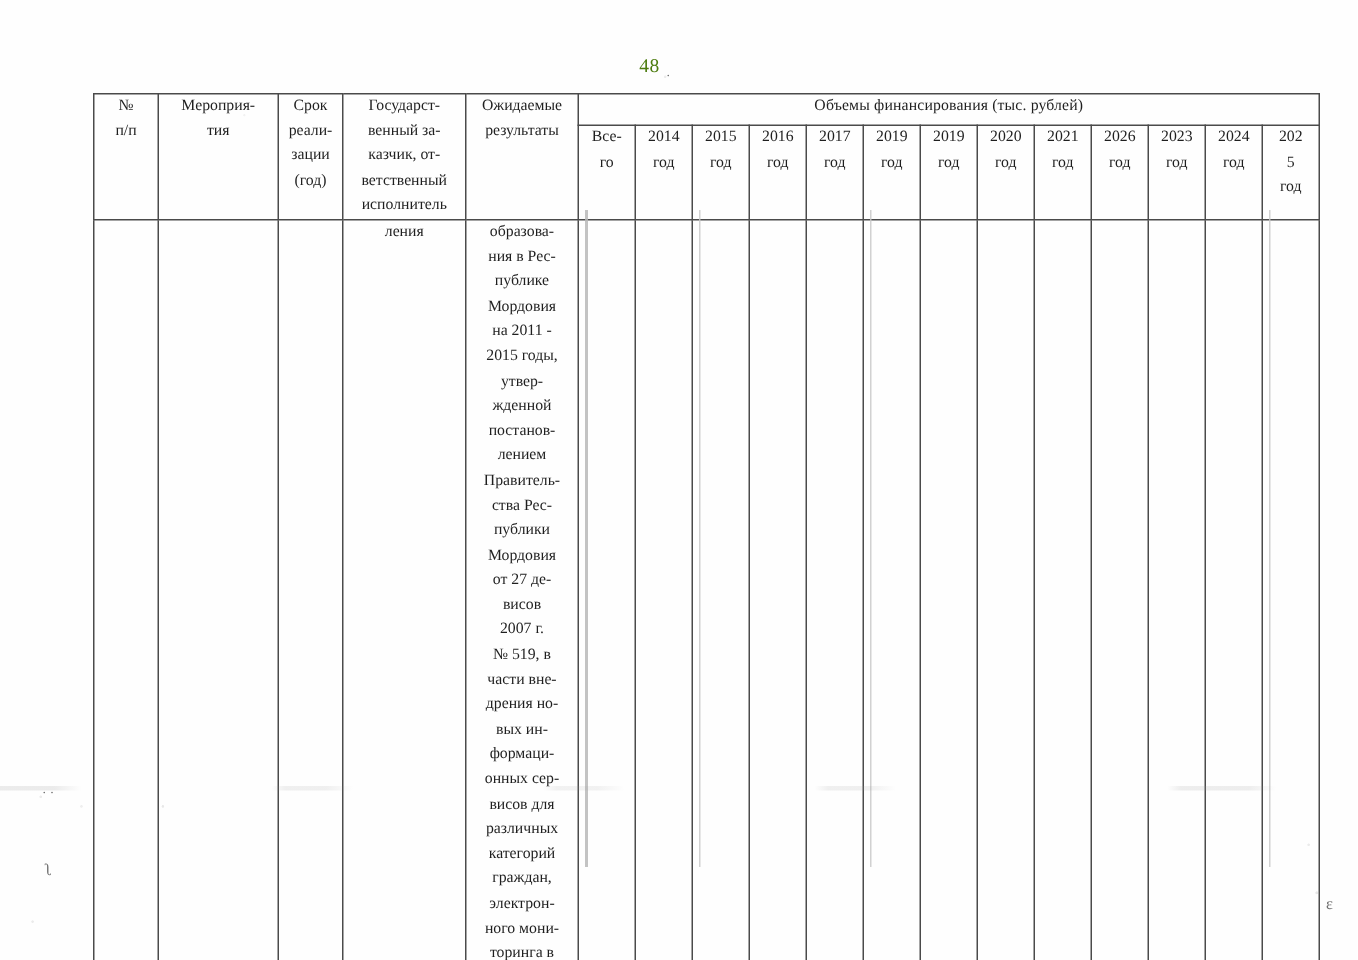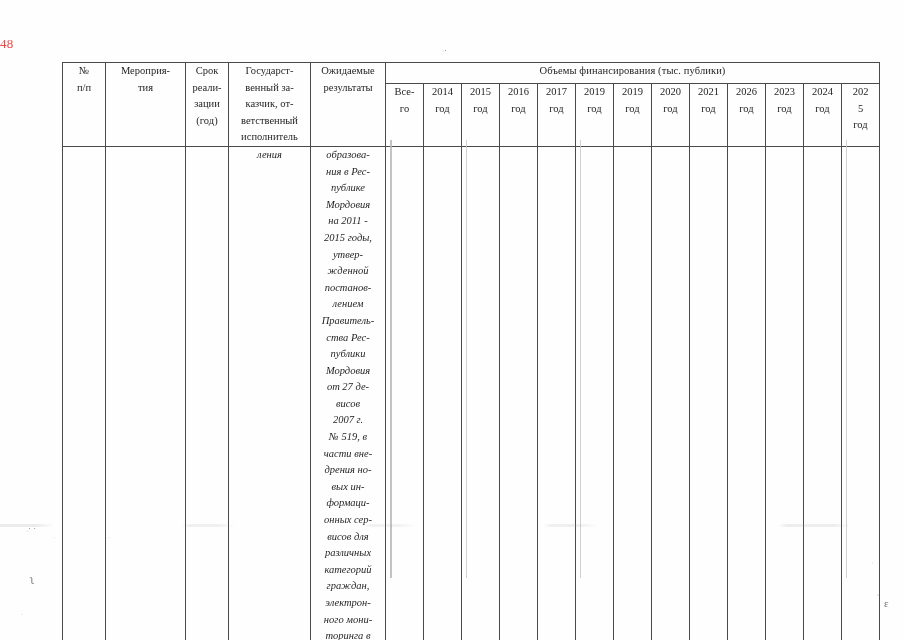--- a/index.html
+++ b/index.html
@@ -50,24 +50,24 @@
     font-size: 9px;
     line-height: 1;
   }
 
   
   #folio {
     position: absolute;
     top: 36px;
     left: 0;
     width: 866px;
-    text-align: left;
+    text-align: center;
     font-size: 13px;
     letter-spacing: .3px;
-    color: #ef4444;
+    color: #4d7c0f;
   }
 
   
   #data-table {
     position: absolute;
     left: 62px;
     top: 62px;
     width: 804px;
     height: 516px;
     border-collapse: collapse;
@@ -111,21 +111,20 @@
 
   
   .bd {
     vertical-align: top;
     padding-top: 1px;
     height: 440px;
   }
   .bd .ln {
     display: block;
     white-space: nowrap;
-    font-style: italic;
   }
 
   
   .ghost-rule {
     position: absolute;
     width: 2px;
     background: #b8b8b8;
     opacity: .85;
     pointer-events: none;
   }
@@ -202,21 +201,21 @@
           <span class="ln">Государст-</span>
           <span class="ln">венный за-</span>
           <span class="ln">казчик, от-</span>
           <span class="ln">ветственный</span>
           <span class="ln">исполнитель</span>
         </th>
         <th class="hd" rowspan="2">
           <span class="ln">Ожидаемые</span>
           <span class="ln">результаты</span>
         </th>
-        <th class="hd-span" colspan="13">Объемы финансирования (тыс. публики)</th>
+        <th class="hd-span" colspan="13">Объемы финансирования (тыс. рублей)</th>
       </tr>
 
       <tr>
         <th class="hd-year">
           <span class="ln">Все-</span>
           <span class="ln">го</span>
         </th>
         <th class="hd-year">
           <span class="ln">2014</span>
           <span class="ln">год</span>

